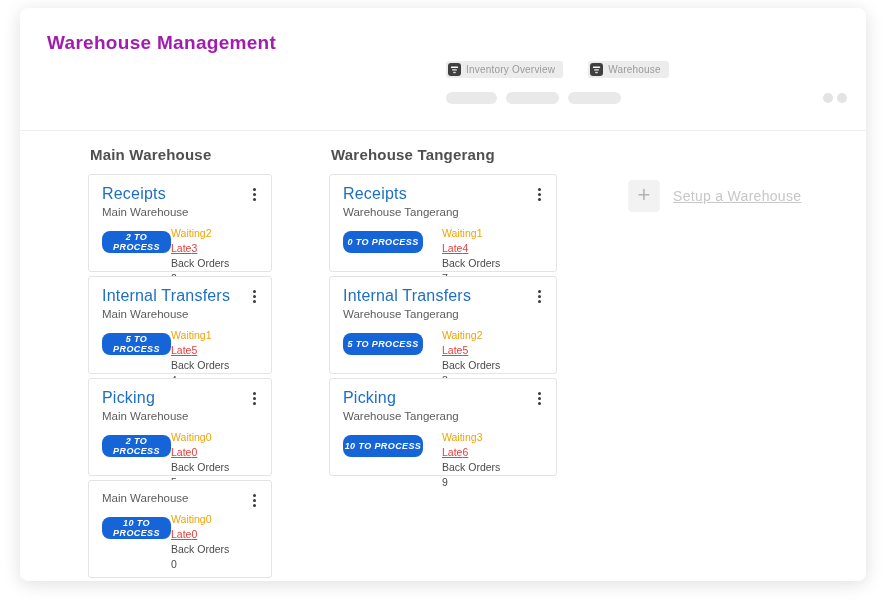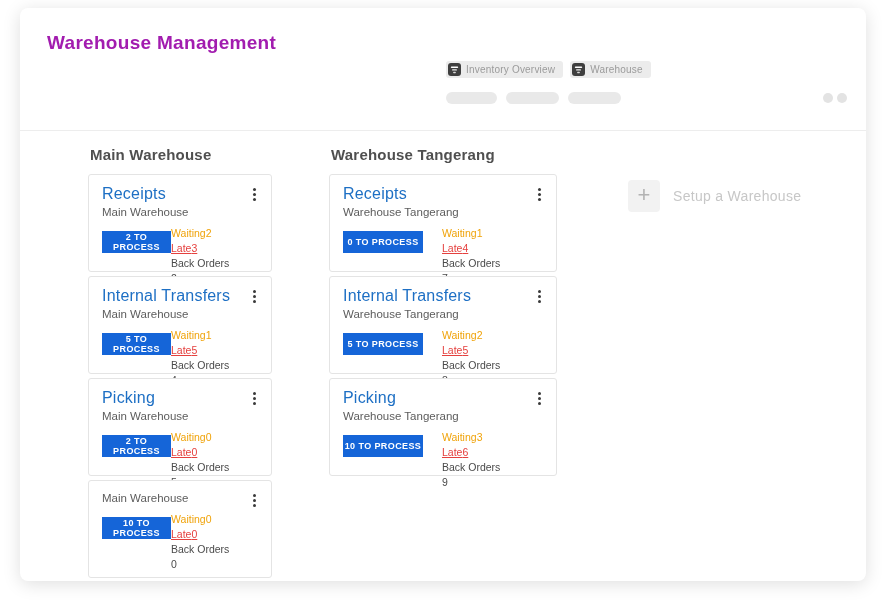--- a/index.html
+++ b/index.html
@@ -7,21 +7,21 @@
   .page {
     position:absolute; left:20px; top:8px; width:846px; height:573px;
     background:#ffffff; border-radius:8px; overflow:hidden;
     box-shadow:0 3px 18px rgba(0,0,0,0.13);
   }
   .page-title {
     position:absolute; left:27px; top:24px;
     font-size:19px; font-weight:700; color:#a21caf; letter-spacing:0.3px;
   }
   
-  .breadcrumbs { position:absolute; left:426px; top:53px; display:flex; gap:7px;justify-content:space-between; }
+  .breadcrumbs { position:absolute; left:426px; top:53px; display:flex; gap:25px;justify-content:space-between; }
   .badge {
     display:inline-flex; align-items:center; gap:5px;
     background:#ececec; border-radius:3px; padding:1px 8px 1px 2px;
     height:17px; cursor:pointer;
   }
   .badge-icon { display:flex; align-items:center; }
   .badge-label { font-size:10px; color:#9b9b9b; letter-spacing:0.2px; }
   
   .skeleton-row { position:absolute; left:426px; top:84px; display:flex; gap:9px; }
   .pill { height:12px; border-radius:6px; background:#e9e9e9; }
@@ -41,36 +41,36 @@
   }
   .card-title { font-size:16px; font-weight:500; color:#1d6fc4; letter-spacing:0.2px; line-height:20px; cursor:pointer; }
   .card-sub { font-size:11.5px; color:#5d5d5d; line-height:15px; margin-top:1px; }
   .kebab {
     position:absolute; top:10px; right:10px; width:14px; height:18px;
     display:flex; flex-direction:column; align-items:center; justify-content:center; gap:2px; cursor:pointer;
   }
   .kebab i { width:3px; height:3px; border-radius:50%; background:#3a3a3a; }
   .card-row { display:flex; align-items:flex-start; margin-top:6px; }
   .process-btn {
-    width:80px; height:22px; margin-top:5px; border:none; border-radius:0;
+    width:80px; height:22px; margin-top:5px; border:none; border-radius:8px;
     background:#1565d8; color:#ffffff; font-family:inherit;
-    font-size:9px; font-weight:700; letter-spacing:0.4px; cursor:pointer;
+    font-size:9px; font-weight:700; letter-spacing:0.4px; cursor:pointer;font-style:italic;
   }
   .stats { margin-left:auto; width:102px; font-size:10.5px; }
   .stat-row { display:flex; justify-content:flex-start; line-height:15px; }
   .stat-waiting { color:#f0a30a; }
   .stat-late { color:#e5403e;text-decoration:underline; }
   .stat-neutral { color:#4a4a4a;flex-direction:column; }
   
   .setup { position:absolute; left:608px; top:172px; display:flex; align-items:center; gap:13px; cursor:pointer; }
   .plus-box {
     width:32px; height:32px; background:#f2f2f2; border-radius:4px;
     color:#b3b3b3; font-size:22px; font-weight:300; line-height:30px; text-align:center;
   }
-  .setup-label { font-size:14px; color:#c7c7c7; letter-spacing:0.3px; }
+  .setup-label { font-size:14px; color:#c7c7c7; letter-spacing:0.3px;text-decoration:underline; }
 </style>
 </head>
 <body>
 
 <div class="page">
 
   <h1 class="page-title">Warehouse Management</h1>
 
   <div class="breadcrumbs" id="breadcrumbs">
       <span class="badge">

